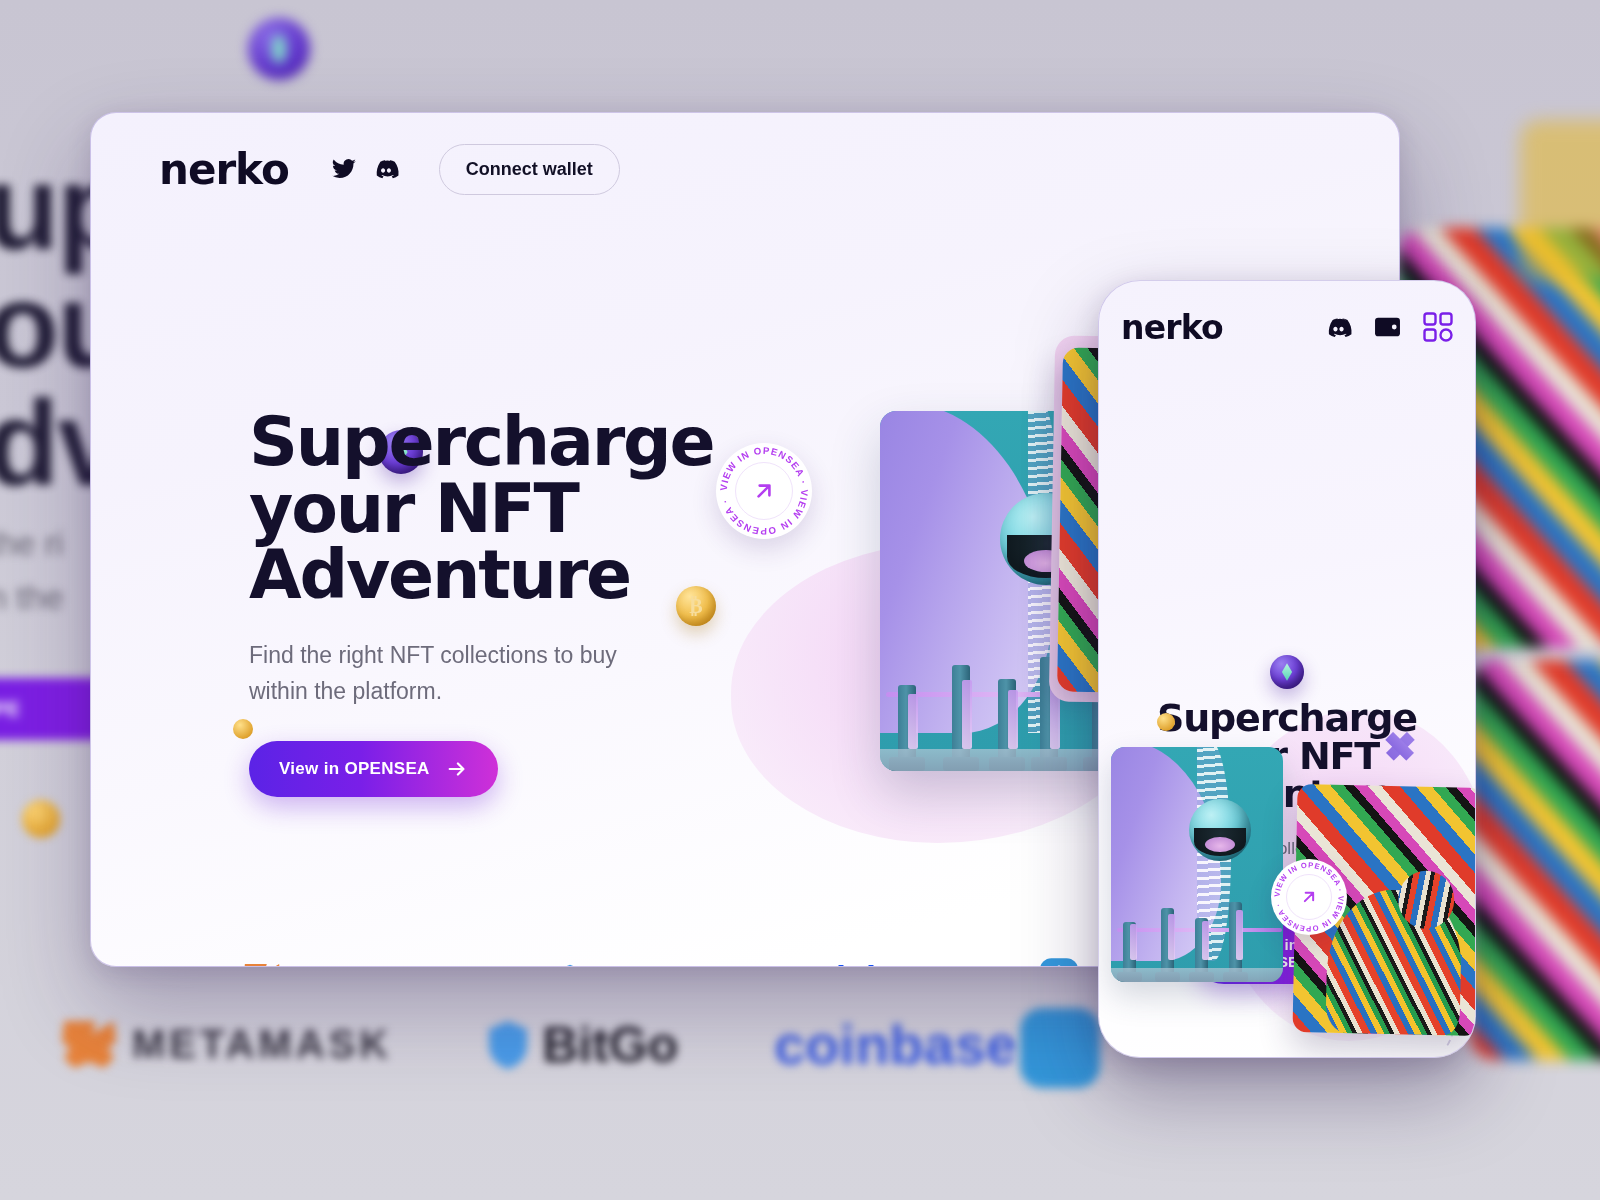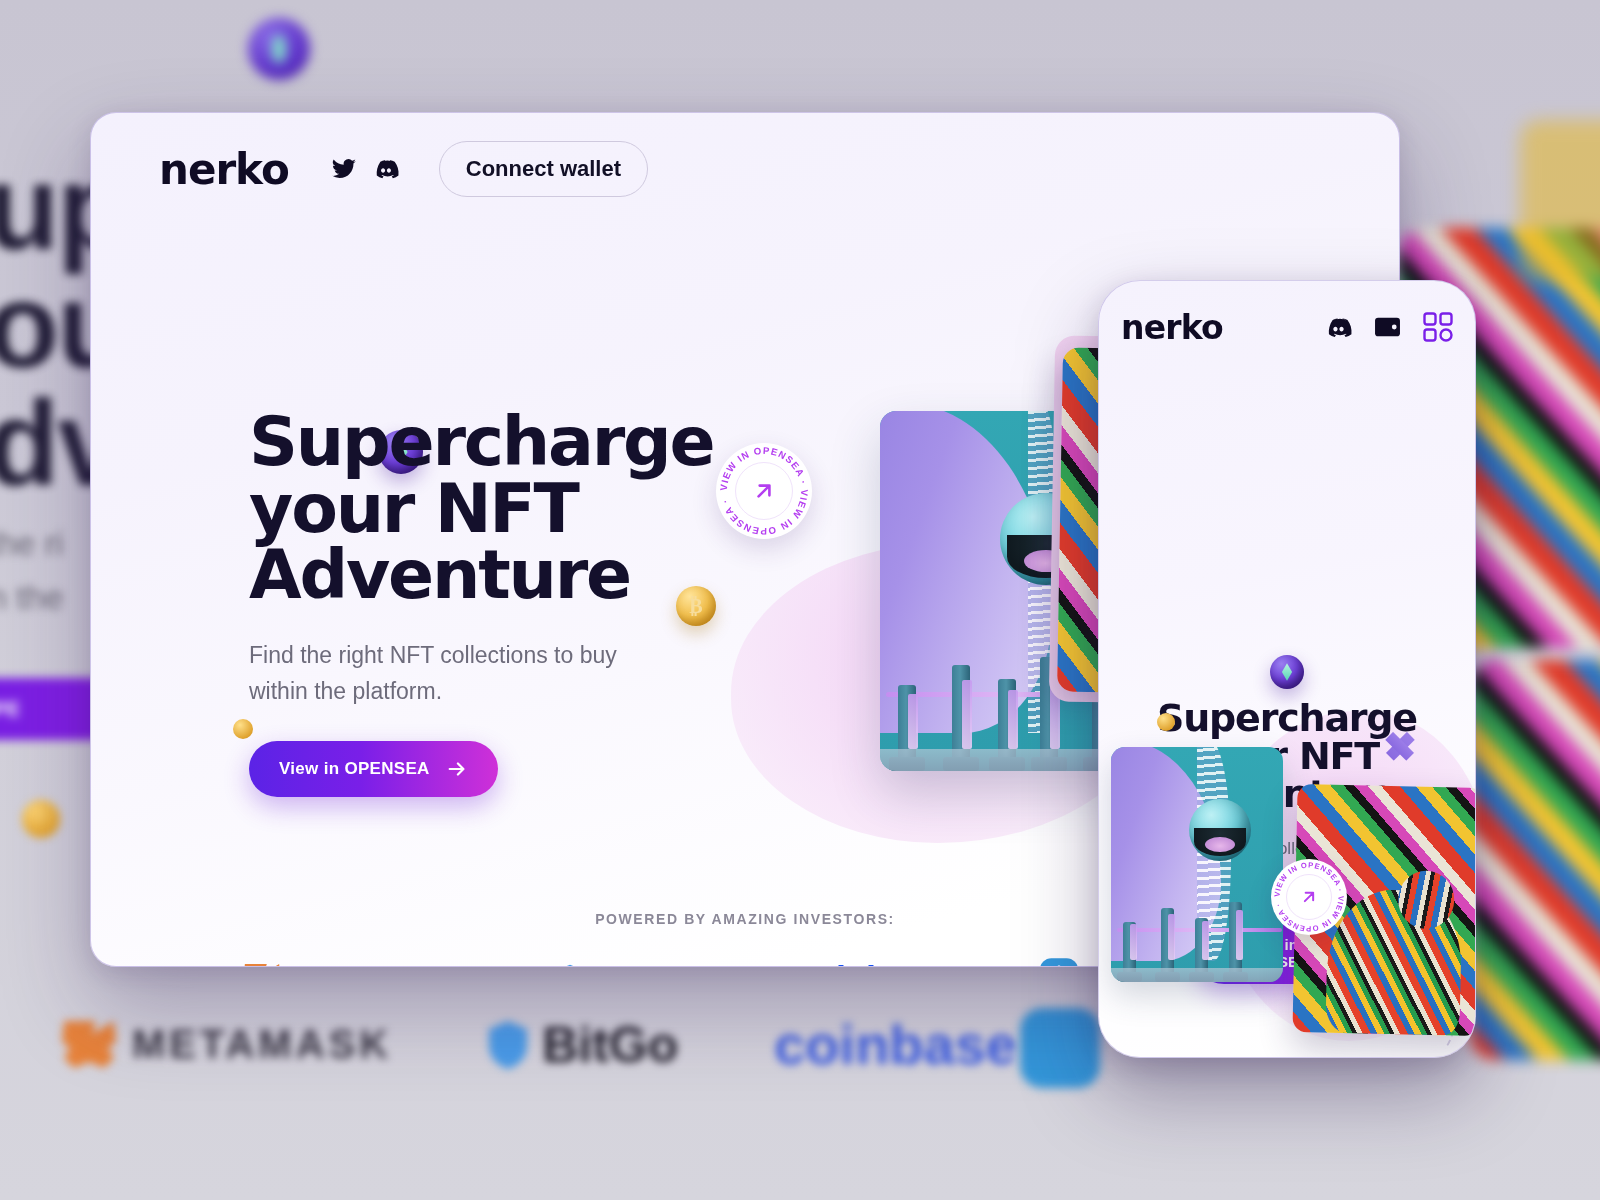--- a/index.html
+++ b/index.html
@@ -80,21 +80,21 @@
   }
   .navlinks{ display:flex; align-items:center; gap:34px; }
   .navlink{
     font-size:20px; font-weight:700; color:#121026; cursor:pointer;
     letter-spacing:-.2px;
   }
   .social{ display:flex; align-items:center; gap:16px; }
   .sicon{ width:26px; height:26px; fill:#0f0b24; cursor:pointer; }
   .wallet-btn{
     border:1.6px solid #cfc9de; border-radius:34px; padding:14px 26px;
-    font-size:22px; font-weight:700; color:#121026; background:transparent;
+    font-size:18px; font-weight:700; color:#121026; background:transparent;
     cursor:pointer; white-space:nowrap;
   }
 
   
   .h1{
     position:absolute; left:158px; top:296px; width:560px;
     font-family:"DejaVu Sans", sans-serif;
     font-size:68px; line-height:.98; font-weight:800; color:#14102c;
     letter-spacing:-2.2px;
   }
@@ -435,21 +435,20 @@
         <textPath href="#cpath" startOffset="0">VIEW IN OPENSEA · VIEW IN OPENSEA · VIEW IN OPENSEA · VIEW IN OPENSEA · </textPath>
       </text>
     </svg>
     <div class="inner">
       <svg viewBox="0 0 24 24">
         <path d="M7 17L17 7M8 7h9v9" stroke-linecap="round" stroke-linejoin="round"></path>
       </svg>
     </div>
   </div>
 
-  <div class="inv-label">POWERED BY AMAZING INVESTORS:</div>
 
   <div class="inv-row">
 
     <div class="inv">
       <svg width="40" height="37" viewBox="0 0 58 54">
         <path d="M4 3 L26 16 L22 3 Z M54 3 L32 16 L36 3 Z M4 3 L2 24 L10 30 L4 40 L14 50 L29 44 L44 50 L54 40 L48 30 L56 24 L54 3 Z" fill="#E8833A"></path>
         <circle cx="19" cy="29" r="2.6" fill="#fff"></circle>
           <circle cx="39" cy="29" r="2.6" fill="#fff"></circle>
       </svg>
       <span class="inv-txt" style="font-size:25px; letter-spacing:3px;">METAMASK</span>

